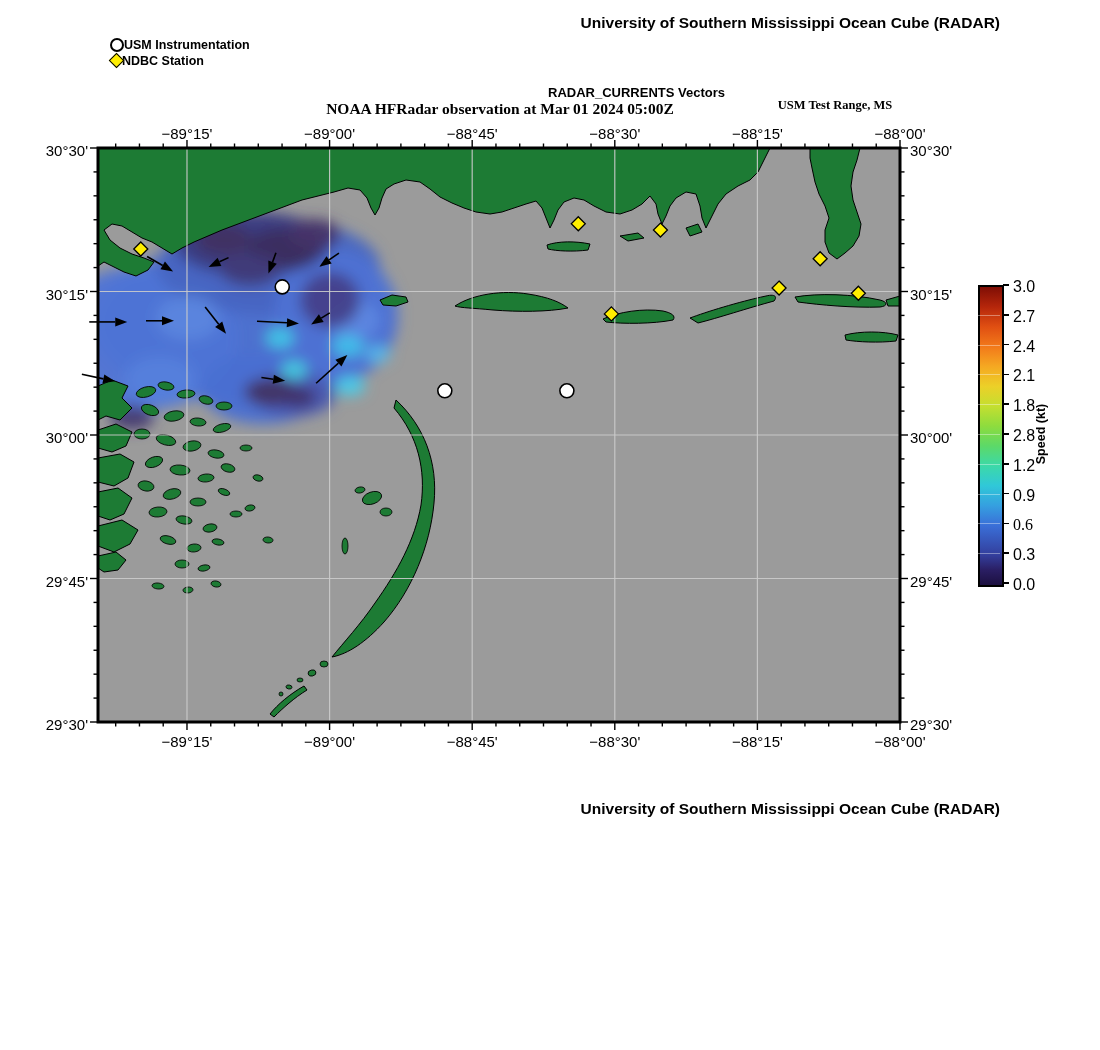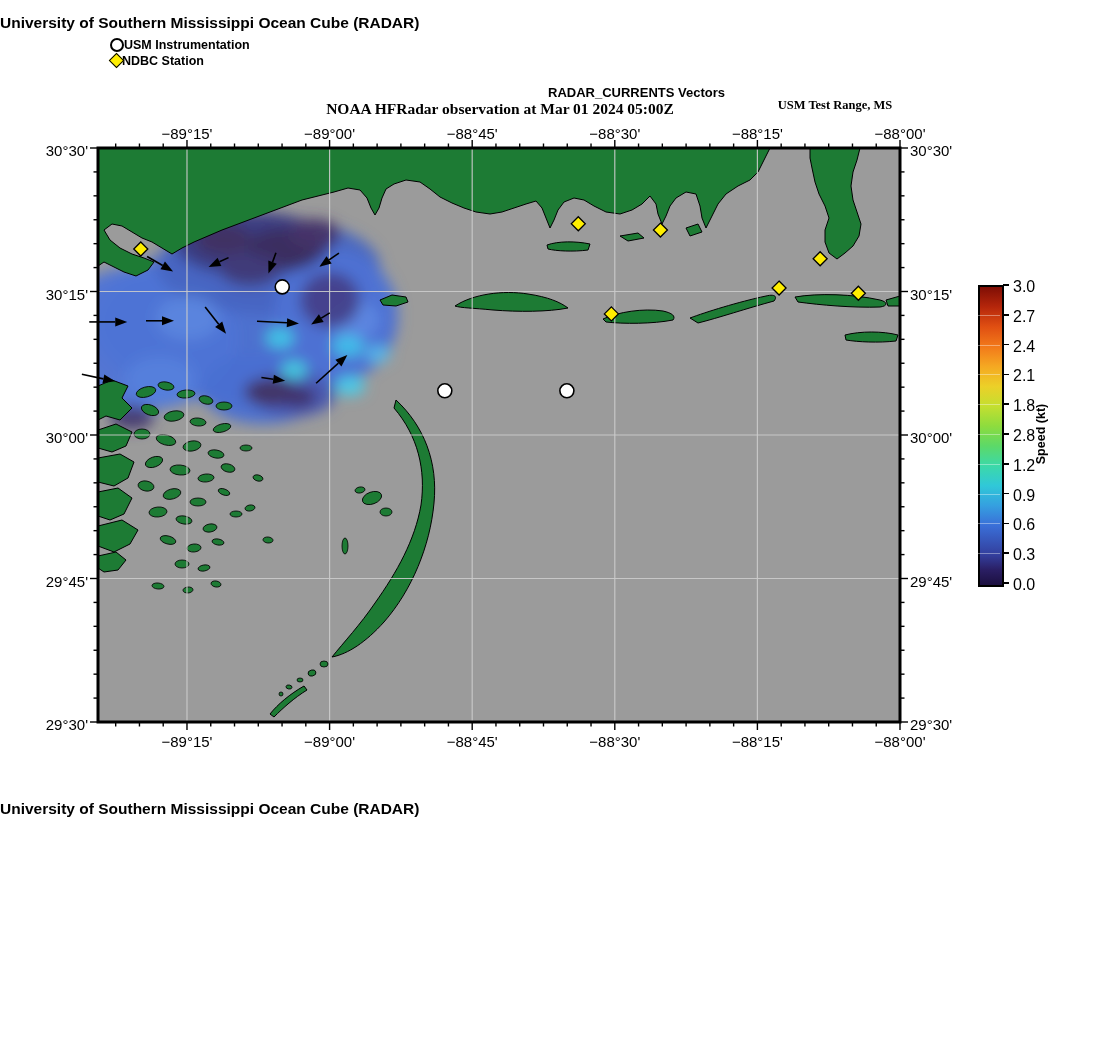--- a/index.html
+++ b/index.html
@@ -1,18 +1,18 @@
 <!DOCTYPE html>
 <html><head>
 <meta charset="utf-8">
 <style>
   html,body{margin:0;padding:0;background:#fff;}
   .canvas{position:relative;width:1100px;height:1050px;background:#fff;overflow:hidden;
           font-family:"Liberation Sans", sans-serif;color:#000;}
-  .title-top,.title-bottom{position:absolute;left:0;width:1000px;text-align:left;
+  .title-top,.title-bottom{position:absolute;left:0;width:1000px;text-align:right;
           font-weight:bold;font-size:15.5px;}
   .title-top{top:14px;}
   .title-bottom{top:800px;}
   .subtitle{position:absolute;left:0;width:1000px;text-align:center;top:100px;
           font-family:"Liberation Serif", serif;font-weight:bold;font-size:15.5px;}
   .range-label{position:absolute;left:755px;width:160px;text-align:center;top:98px;
           font-family:"Liberation Serif", serif;font-weight:bold;font-size:12.5px;}
   .legend{position:absolute;left:110px;top:37px;}
   .legend-row{display:flex;align-items:center;height:15px;margin-bottom:1px;}
   .sym-circle{width:10px;height:10px;border:2px solid #000;border-radius:50%;background:#fff;
@@ -362,21 +362,21 @@
     <div class="axis-label" style="left: 28px; top: 572.5px; width: 60px; text-align: right;">29°45'</div>
     <div class="axis-label" style="left: 910px; top: 572.5px; width: 60px; text-align: left;">29°45'</div>
     <div class="axis-label" style="left: 28px; top: 716px; width: 60px; text-align: right;">29°30'</div>
     <div class="axis-label" style="left: 910px; top: 716px; width: 60px; text-align: left;">29°30'</div>
     <div class="cb-tick" style="top: 582.25px;"></div>
     <div class="cb-label" style="top: 576px;">0.0</div>
     <div class="cb-tick" style="top: 552.45px;"></div>
     <div class="cb-label" style="top: 546.2px;">0.3</div>
     <div class="cb-line" style="top: 553.2px;"></div>
     <div class="cb-tick" style="top: 522.65px;"></div>
-    <div class="cb-label" style="top: 516.4px;">0.6</div>
+    <div class="cb-label" style="top: 516.4px; font-family: Liberation Serif, serif;">0.6</div>
     <div class="cb-line" style="top: 523.4px;"></div>
     <div class="cb-tick" style="top: 492.85px;"></div>
     <div class="cb-label" style="top: 486.6px;">0.9</div>
     <div class="cb-line" style="top: 493.6px;"></div>
     <div class="cb-tick" style="top: 463.05px;"></div>
     <div class="cb-label" style="top: 456.8px;">1.2</div>
     <div class="cb-line" style="top: 463.8px;"></div>
     <div class="cb-tick" style="top: 433.25px;"></div>
     <div class="cb-label" style="top: 427px;">2.8</div>
     <div class="cb-line" style="top: 434px;"></div>

